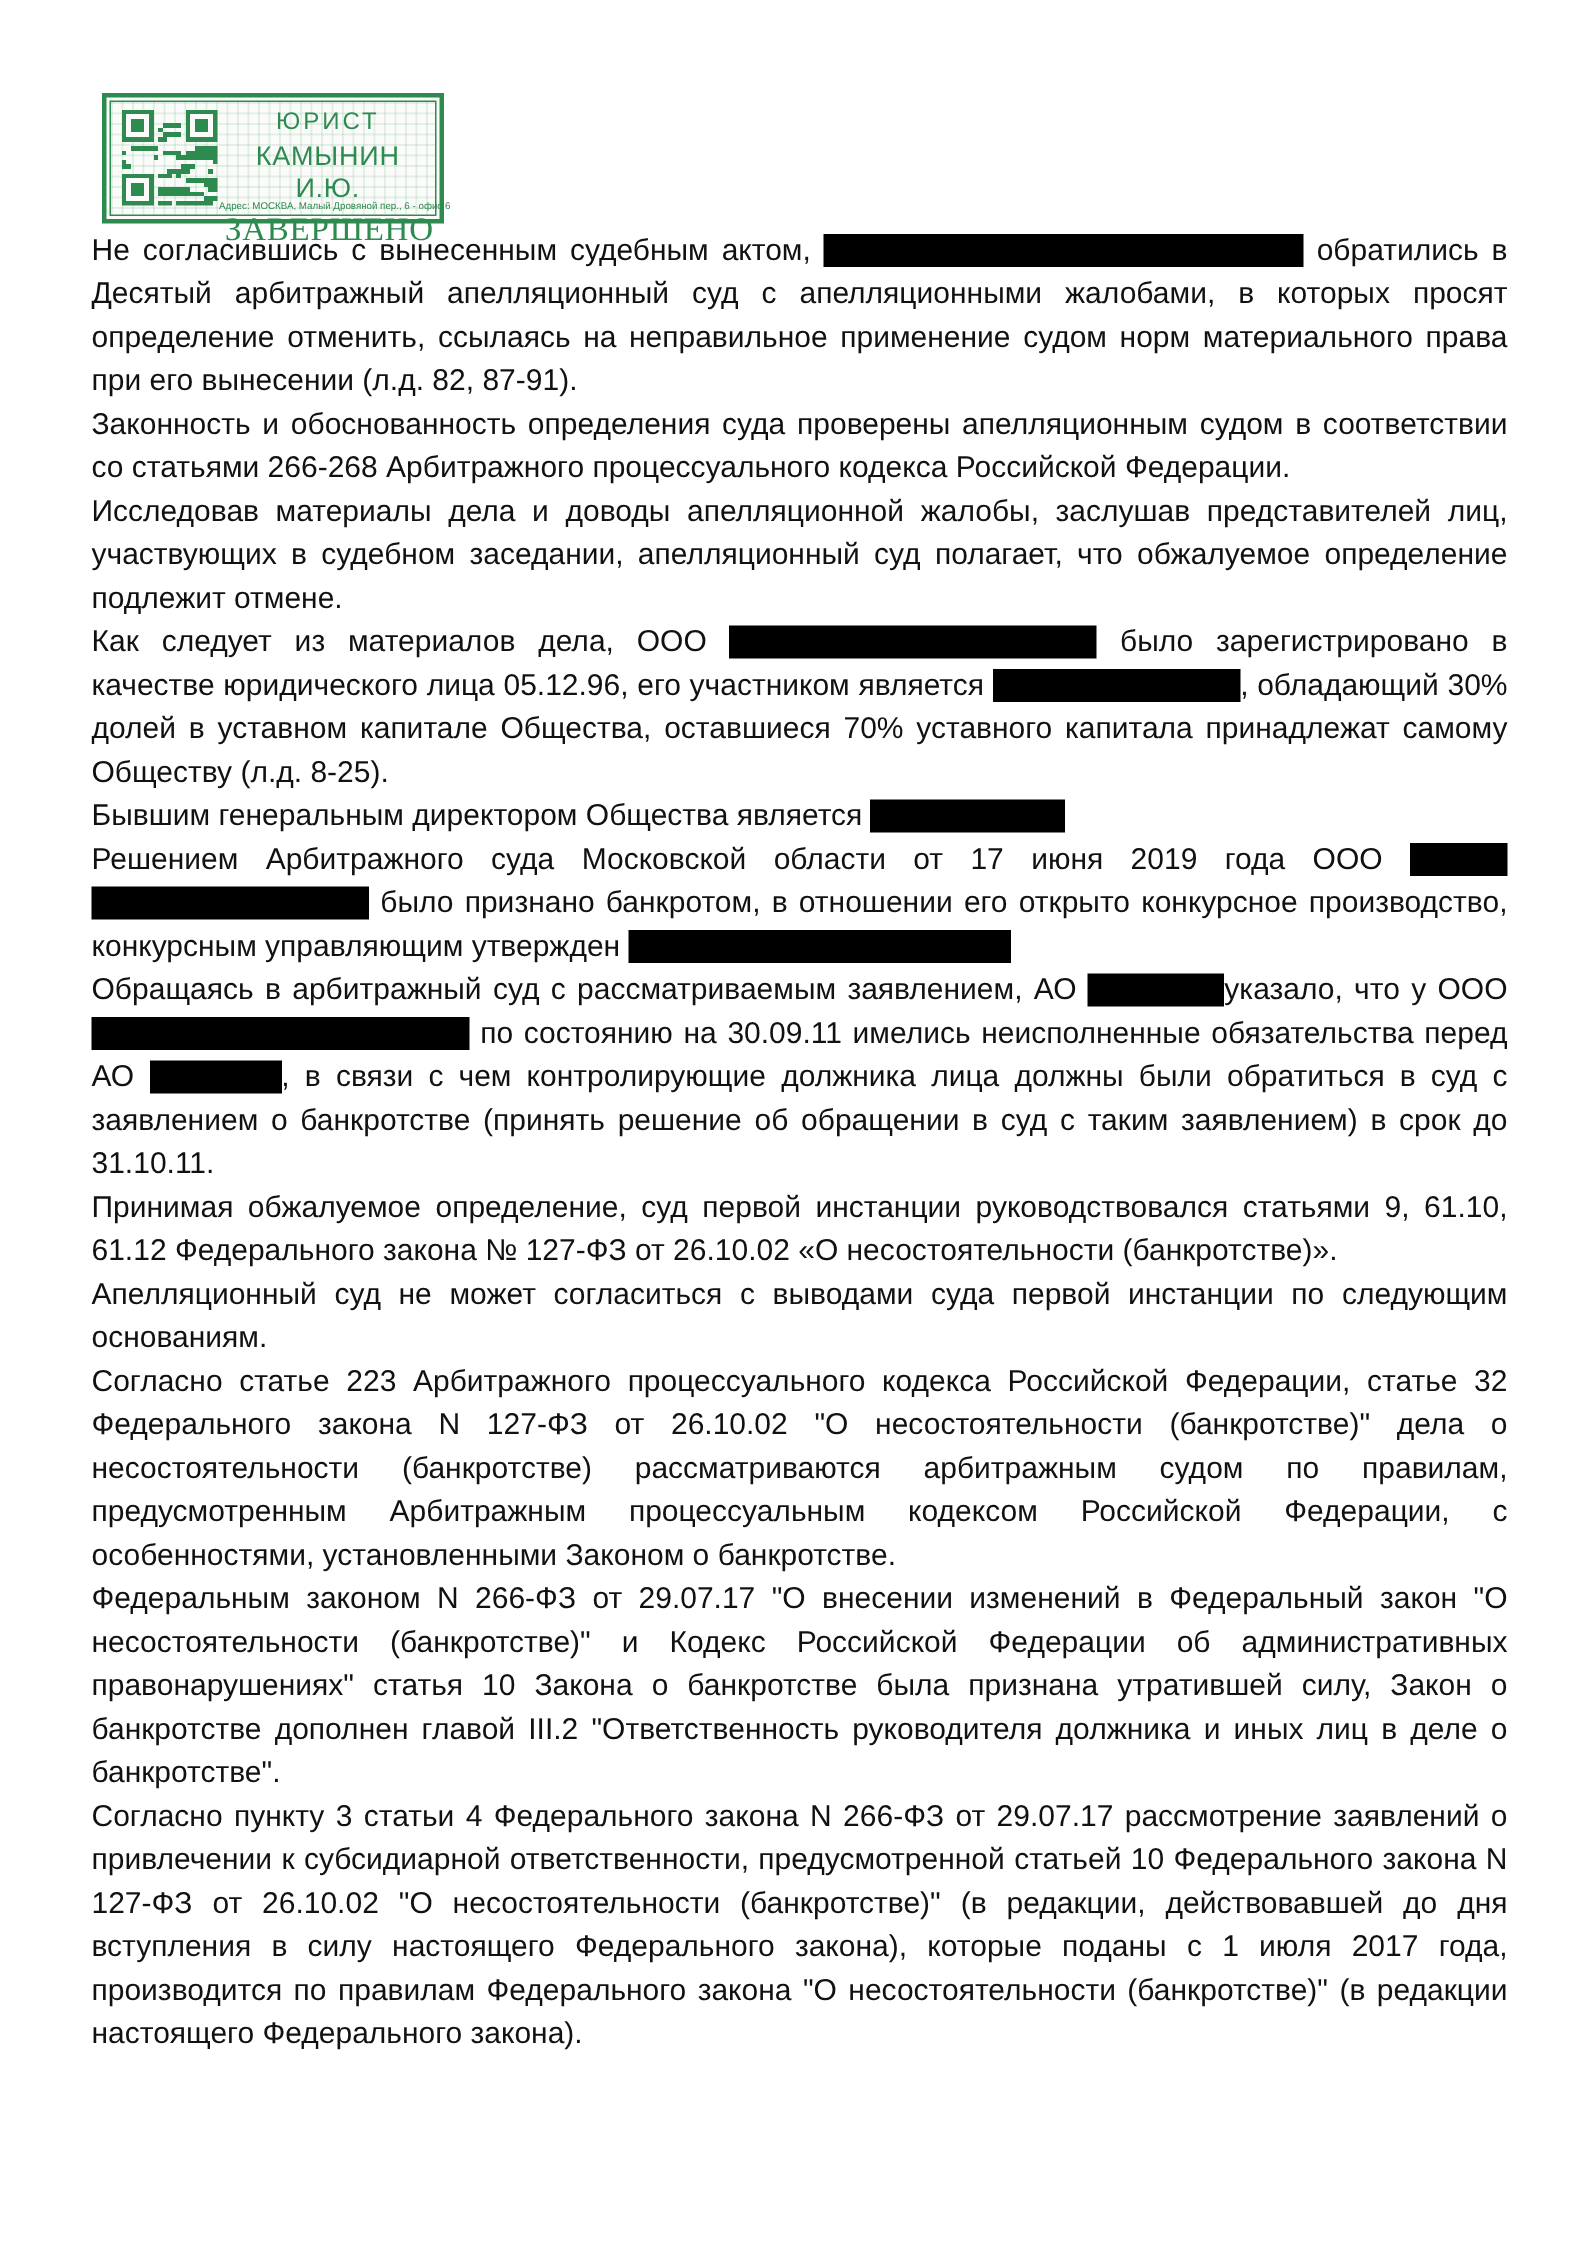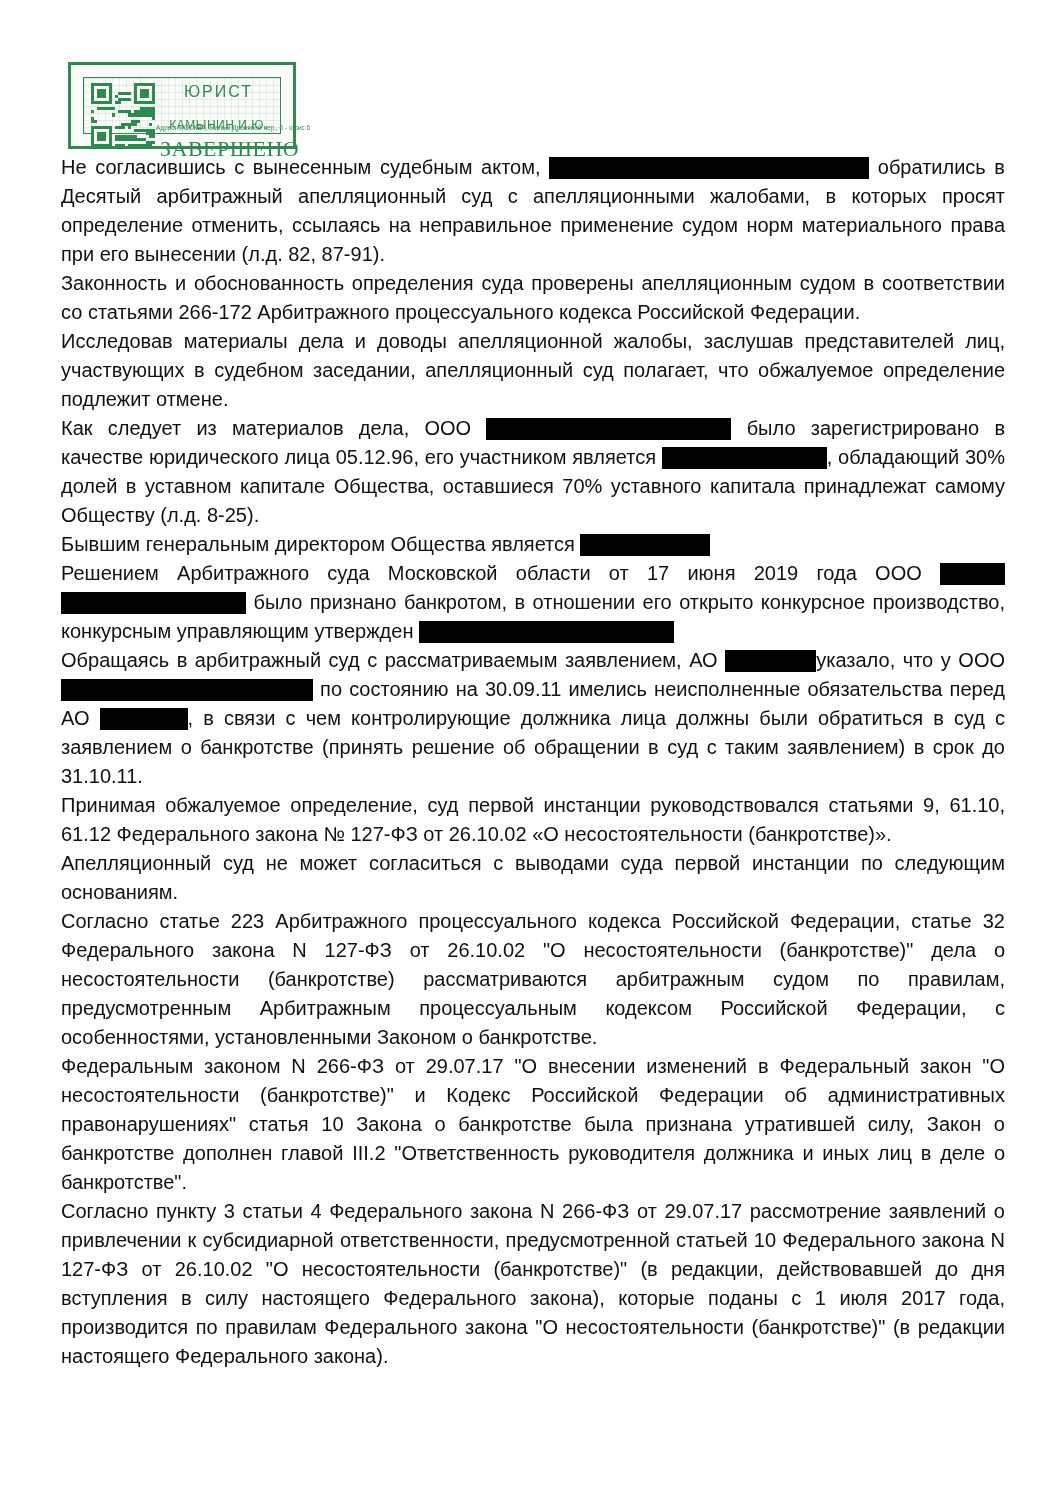--- a/index.html
+++ b/index.html
@@ -15,21 +15,21 @@
     background:#ffffff;
     font-family:"Liberation Sans", sans-serif;
     overflow:hidden;
   }
   
   .stamp{
     position:absolute;
     left:68px; top:62px;
     width:228px; height:87px;
     border:3px solid var(--stamp-green);
-    padding:12px;
+    padding:2px;
     box-sizing:border-box;
     background:#fbfcfa;
   }
   .stamp-inner{
     position:relative;
     width:100%; height:100%;
     box-sizing:border-box;
     border:1px solid var(--stamp-green);
     background-image:
       linear-gradient(rgba(110,175,135,0.18) 1px, transparent 1px),
@@ -47,23 +47,23 @@
     left:76px; top:3px; right:3px;
     text-align:center;
     color:var(--stamp-green);
   }
   .stamp-title{
     font-size:16px;
     letter-spacing:2px;
     margin-top:2px;
   }
   .stamp-name{
-    font-size:12px;
+    font-size:18px;
     letter-spacing:0.5px;
-    margin-top:17px;
+    margin-top:3px;
   }
   .stamp-status{
     font-family:"Liberation Serif", serif;
     font-weight:normal;
     font-size:22px;
     letter-spacing:0.5px;
     margin-top:4px;
   }
   .stamp-address{
     position:absolute;
@@ -219,21 +219,21 @@
         <div class="stamp-title">ЮРИСТ</div>
         <div class="stamp-name">КАМЫНИН И.Ю.</div>
         <div class="stamp-status">ЗАВЕРШЕНО</div>
       </div>
       <div class="stamp-address">Адрес: МОСКВА, Малый Дровяной пер., 6 - офис 6</div>
     </div>
   </div>
 
   <div class="doc-body">
       <p>Не согласившись с вынесенным судебным актом, <span class="redact" style="width: 320px;"></span> обратились в Десятый арбитражный апелляционный суд с апелляционными жалобами, в которых просят определение отменить, ссылаясь на неправильное применение судом норм материального права при его вынесении (л.д. 82, 87-91).</p>
-      <p>Законность и обоснованность определения суда проверены апелляционным судом в соответствии со статьями 266-172 Арбитражного процессуального кодекса Российской Федерации.</p>
+      <p>Законность и обоснованность определения суда проверены апелляционным судом в соответствии со статьями 266-268 Арбитражного процессуального кодекса Российской Федерации.</p>
       <p>Исследовав материалы дела и доводы апелляционной жалобы, заслушав представителей лиц, участвующих в судебном заседании, апелляционный суд полагает, что обжалуемое определение подлежит отмене.</p>
       <p>Как следует из материалов дела, ООО <span class="redact" style="width: 245px;"></span> было зарегистрировано в качестве юридического лица 05.12.96, его участником является <span class="redact" style="width: 165px;"></span>, обладающий 30% долей в уставном капитале Общества, оставшиеся 70% уставного капитала принадлежат самому Обществу (л.д. 8-25).</p>
       <p>Бывшим генеральным директором Общества является <span class="redact" style="width: 130px;"></span></p>
       <p>Решением Арбитражного суда Московской области от 17 июня 2019 года ООО <span class="redact" style="width: 65px;"></span> <span class="redact" style="width: 185px;"></span> было признано банкротом, в отношении его открыто конкурсное производство, конкурсным управляющим утвержден <span class="redact" style="width: 255px;"></span></p>
       <p>Обращаясь в арбитражный суд с рассматриваемым заявлением, АО <span class="redact" style="width: 91px;"></span>указало, что у ООО <span class="redact" style="width: 252px;"></span> по состоянию на 30.09.11 имелись неисполненные обязательства перед АО <span class="redact" style="width: 88px;"></span>, в связи с чем контролирующие должника лица должны были обратиться в суд с заявлением о банкротстве (принять решение об обращении в суд с таким заявлением) в срок до 31.10.11.</p>
       <p>Принимая обжалуемое определение, суд первой инстанции руководствовался статьями 9, 61.10, 61.12 Федерального закона № 127-ФЗ от 26.10.02 «О несостоятельности (банкротстве)».</p>
       <p>Апелляционный суд не может согласиться с выводами суда первой инстанции по следующим основаниям.</p>
       <p>Согласно статье 223 Арбитражного процессуального кодекса Российской Федерации, статье 32 Федерального закона N 127-ФЗ от 26.10.02 "О несостоятельности (банкротстве)" дела о несостоятельности (банкротстве) рассматриваются арбитражным судом по правилам, предусмотренным Арбитражным процессуальным кодексом Российской Федерации, с особенностями, установленными Законом о банкротстве.</p>
       <p>Федеральным законом N 266-ФЗ от 29.07.17 "О внесении изменений в Федеральный закон "О несостоятельности (банкротстве)" и Кодекс Российской Федерации об административных правонарушениях" статья 10 Закона о банкротстве была признана утратившей силу, Закон о банкротстве дополнен главой III.2 "Ответственность руководителя должника и иных лиц в деле о банкротстве".</p>
       <p>Согласно пункту 3 статьи 4 Федерального закона N 266-ФЗ от 29.07.17 рассмотрение заявлений о привлечении к субсидиарной ответственности, предусмотренной статьей 10 Федерального закона N 127-ФЗ от 26.10.02 "О несостоятельности (банкротстве)" (в редакции, действовавшей до дня вступления в силу настоящего Федерального закона), которые поданы с 1 июля 2017 года, производится по правилам Федерального закона "О несостоятельности (банкротстве)" (в редакции настоящего Федерального закона).</p>

